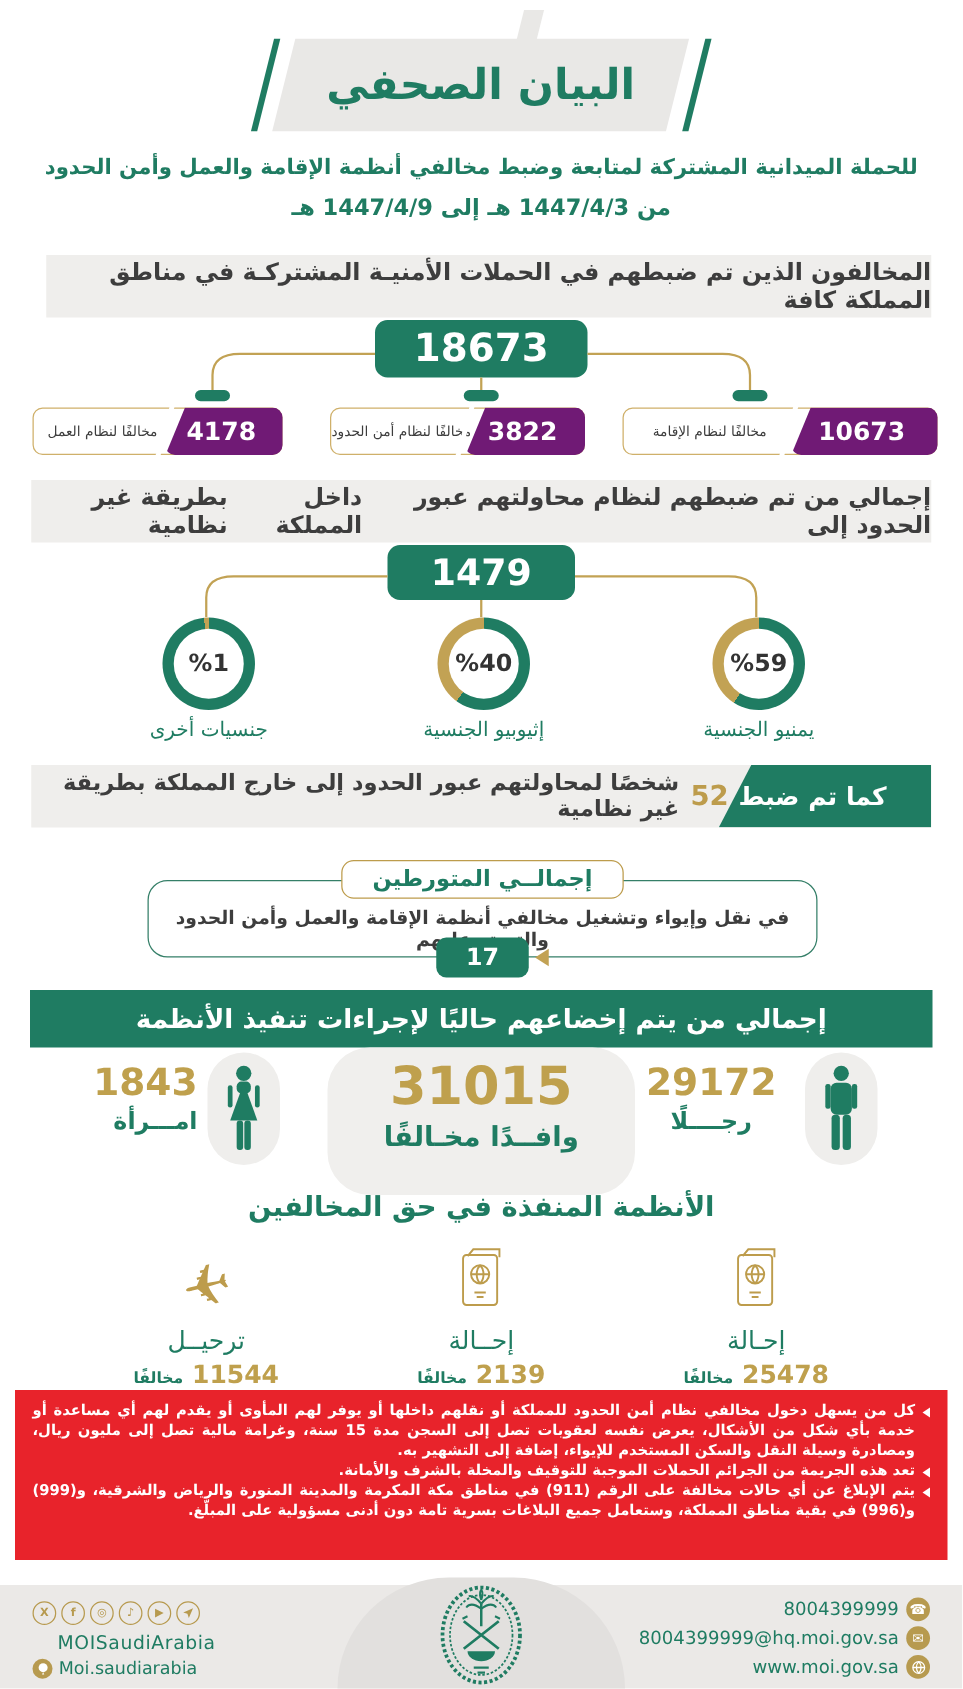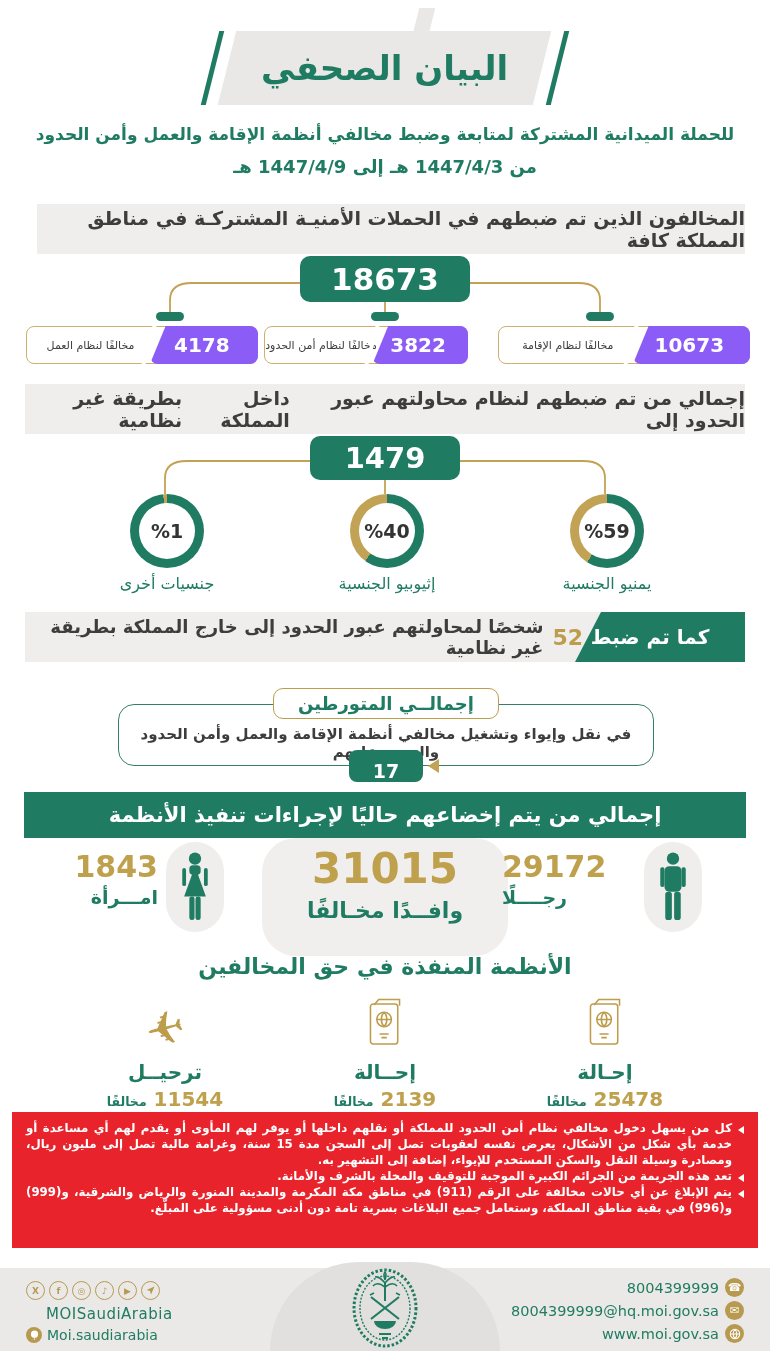--- a/index.html
+++ b/index.html
@@ -27,21 +27,21 @@
   .bb2{top:436px;left:310px;width:150px;height:44px;font-size:29px;}
 
   .conn{left:0;width:770px;pointer-events:none;}
   .dot{top:312px;width:28px;height:9px;border-radius:5px;background:#1f7c62;}
 
   
   .grp{top:326px;height:38px;}
   .grp .wbox{position:absolute;inset:0;background:#fff;border:1px solid #cfb06a;border-radius:8px;}
   .grp .lbl{position:absolute;left:6px;top:0;bottom:0;display:flex;align-items:center;justify-content:center;
             font-size:11px;color:#3d3d3d;white-space:nowrap;}
-  .grp .nbox{position:absolute;top:0;bottom:0;right:0;width:45%;background:#8b5cf6;border-radius:8px;
+  .grp .nbox{position:absolute;top:0;bottom:0;right:0;width:45%;background:#701a75;border-radius:8px;
              clip-path:polygon(16px 0,102% 0,102% 102%,0 102%);display:flex;align-items:center;justify-content:center;
              color:#fff;font-weight:bold;font-size:20px;padding-right:4px;}
   .grp .wslash{position:absolute;top:-3px;width:4px;height:44px;background:#fff;transform:skewX(-16deg);z-index:2;}
 
   
   .donut{top:494px;width:74px;height:74px;}
   .ring{width:74px;height:74px;border-radius:50%;position:relative;}
   .ring::after{content:"";position:absolute;inset:9px;background:#fff;border-radius:50%;}
   .d0 .ring{background:conic-gradient(#1f7c62 0 59%,#c2a254 59% 100%);}
   .d1 .ring{background:conic-gradient(#1f7c62 0 60%,#c2a254 60% 100%);}
@@ -57,42 +57,42 @@
   .b3row{position:absolute;right:162px;left:14px;top:0;bottom:0;display:flex;align-items:center;gap:9px;}
   .b3row .num{font-size:22px;font-weight:bold;color:#bd9c4c;}
   .b3row .txt{font-size:18px;font-weight:bold;color:#3d3d3d;}
 
   
   .invbox{top:704px;left:118px;width:534px;height:60px;border:1.5px solid #357f68;border-radius:16px;}
   .invtitle{position:absolute;top:-17px;left:50%;transform:translateX(-50%);background:#fff;border:1.5px solid #bd9c4c;
             border-radius:10px;padding:4px 24px;font-size:18px;font-weight:bold;color:#1f7c62;white-space:nowrap;}
   .invbody{position:absolute;top:20px;left:10px;right:10px;text-align:center;font-size:15px;font-weight:bold;color:#3d3d3d;}
   .inv17{position:absolute;bottom:-17px;left:50%;transform:translateX(-50%);width:74px;height:32px;background:#1f7c62;
-         border-radius:8px;color:#fff;font-weight:bold;font-size:19px;display:flex;align-items:flex-end;justify-content:center;}
+         border-radius:8px;color:#fff;font-weight:bold;font-size:19px;display:flex;align-items:center;justify-content:center;}
   .inv17 .tri{position:absolute;right:-16px;top:9px;width:0;height:0;border-top:7px solid transparent;
               border-bottom:7px solid transparent;border-right:11px solid #c2a254;}
 
   
   .greenbanner{top:792px;left:24px;right:24px;height:46px;background:#1f7c62;display:flex;align-items:center;justify-content:center;
                color:#fff;font-size:21px;font-weight:bold;}
   .blob{top:838px;left:262px;width:246px;height:118px;border-radius:34px;background:#f0efed;}
   .t-total{top:844px;left:0;right:0;text-align:center;font-size:42px;font-weight:bold;color:#bfa04d;}
   .t-tlabel{top:898px;left:0;right:0;text-align:center;font-size:22px;font-weight:bold;color:#1f7c62;}
   .pill{top:842px;width:58px;height:90px;border-radius:29px;background:#efeeec;display:flex;align-items:center;justify-content:center;}
   .pill-m{left:644px;} .pill-w{left:166px;}
   .stat-num{font-size:30px;font-weight:bold;color:#bfa04d;line-height:1.1;}
   .stat-lbl{font-size:19px;font-weight:bold;color:#1f7c62;margin-top:3px;}
-  .stat-r{top:850px;left:502px;width:134px;text-align:left;}
+  .stat-r{top:850px;left:502px;width:134px;text-align:center;}
   .stat-l{top:850px;left:30px;width:128px;text-align:right;}
 
   .enf-head{top:954px;left:0;right:0;text-align:center;font-size:22px;font-weight:bold;color:#1f7c62;}
   .items{top:992px;left:55px;right:55px;display:flex;}
   .item{flex:1;text-align:center;}
   .item .ic{height:60px;display:flex;align-items:flex-end;justify-content:center;}
-  .item .ttl{font-size:20px;font-weight:bold;color:#1f7c62;margin-top:8px;}
+  .item .ttl{font-size:20px;font-weight:normal;color:#1f7c62;margin-top:8px;}
   .item .val{margin-top:3px;font-size:20px;font-weight:bold;color:#bfa04d;}
   .item .val .unit{font-size:12.5px;color:#1f7c62;}
   .item .desc{font-size:13px;font-weight:bold;color:#1f7c62;margin-top:1px;}
   .plane{font-size:46px;color:#bd9c4c;transform:scaleX(-1) rotate(14deg);line-height:1;}
 
   
   .redbox{top:1112px;left:12px;right:12px;height:136px;background:#e8232b;color:#fff;padding:8px 14px;box-sizing:border-box;
           overflow:hidden;}
   .wb{display:flex;gap:6px;align-items:flex-start;}
   .wb .tri{flex:none;width:0;height:0;border-top:4px solid transparent;border-bottom:4px solid transparent;
@@ -150,21 +150,21 @@
     <div class="lbl" style="right:47%">مخالفًا لنظام الإقامة</div>
     <div class="nbox">10673</div>
     <div class="wslash" style="left:52%"></div>
   </div>
   <div class="abs grp" style="left:264px;width:204px">
     <div class="wbox"></div>
     <div class="lbl" style="right:47%">مخالفًا لنظام أمن الحدود</div>
     <div class="nbox">3822</div>
     <div class="wslash" style="left:52%"></div>
   </div>
-  <div class="abs grp" style="left:26px;width:232px">
+  <div class="abs grp" style="left:26px;width:200px">
     <div class="wbox"></div>
     <div class="lbl" style="right:47%">مخالفًا لنظام العمل</div>
     <div class="nbox">4178</div>
     <div class="wslash" style="left:52%"></div>
   </div>
 
   <div class="abs gbanner b2">
     <span>إجمالي من تم ضبطهم لنظام محاولتهم عبور الحدود إلى </span>
     <span style="font-weight:900">داخل المملكة</span>
     <span> بطريقة غير نظامية</span>
@@ -302,21 +302,21 @@
     </div>
   </div>
 
   <div class="abs redbox">
     <div class="wb">
       <span class="tri"></span>
       <span class="wtxt">كل من يسهل دخول مخالفي نظام أمن الحدود للمملكة أو نقلهم داخلها أو يوفر لهم المأوى أو يقدم لهم أي مساعدة أو خدمة بأي شكل من الأشكال، يعرض نفسه لعقوبات تصل إلى السجن مدة 15 سنة، وغرامة مالية تصل إلى مليون ريال، ومصادرة وسيلة النقل والسكن المستخدم للإيواء، إضافة إلى التشهير به.</span>
     </div>
     <div class="wb">
       <span class="tri"></span>
-      <span class="wtxt">تعد هذه الجريمة من الجرائم الكبيرة الموجبة للتوقيف والمخلة بالشرف والأمانة.</span>
+      <span class="wtxt">تعد هذه الجريمة من الجرائم الحملات الموجبة للتوقيف والمخلة بالشرف والأمانة.</span>
     </div>
     <div class="wb">
       <span class="tri"></span>
       <span class="wtxt">يتم الإبلاغ عن أي حالات مخالفة على الرقم (911) في مناطق مكة المكرمة والمدينة المنورة والرياض والشرقية، و(999) و(996) في بقية مناطق المملكة، وستعامل جميع البلاغات بسرية تامة دون أدنى مسؤولية على المبلّغ.</span>
     </div>
   </div>
 
   <div class="abs footer"></div>
   <div class="abs dome"></div>
   <svg class="abs emblem" width="78" height="84" viewBox="0 0 78 84">

